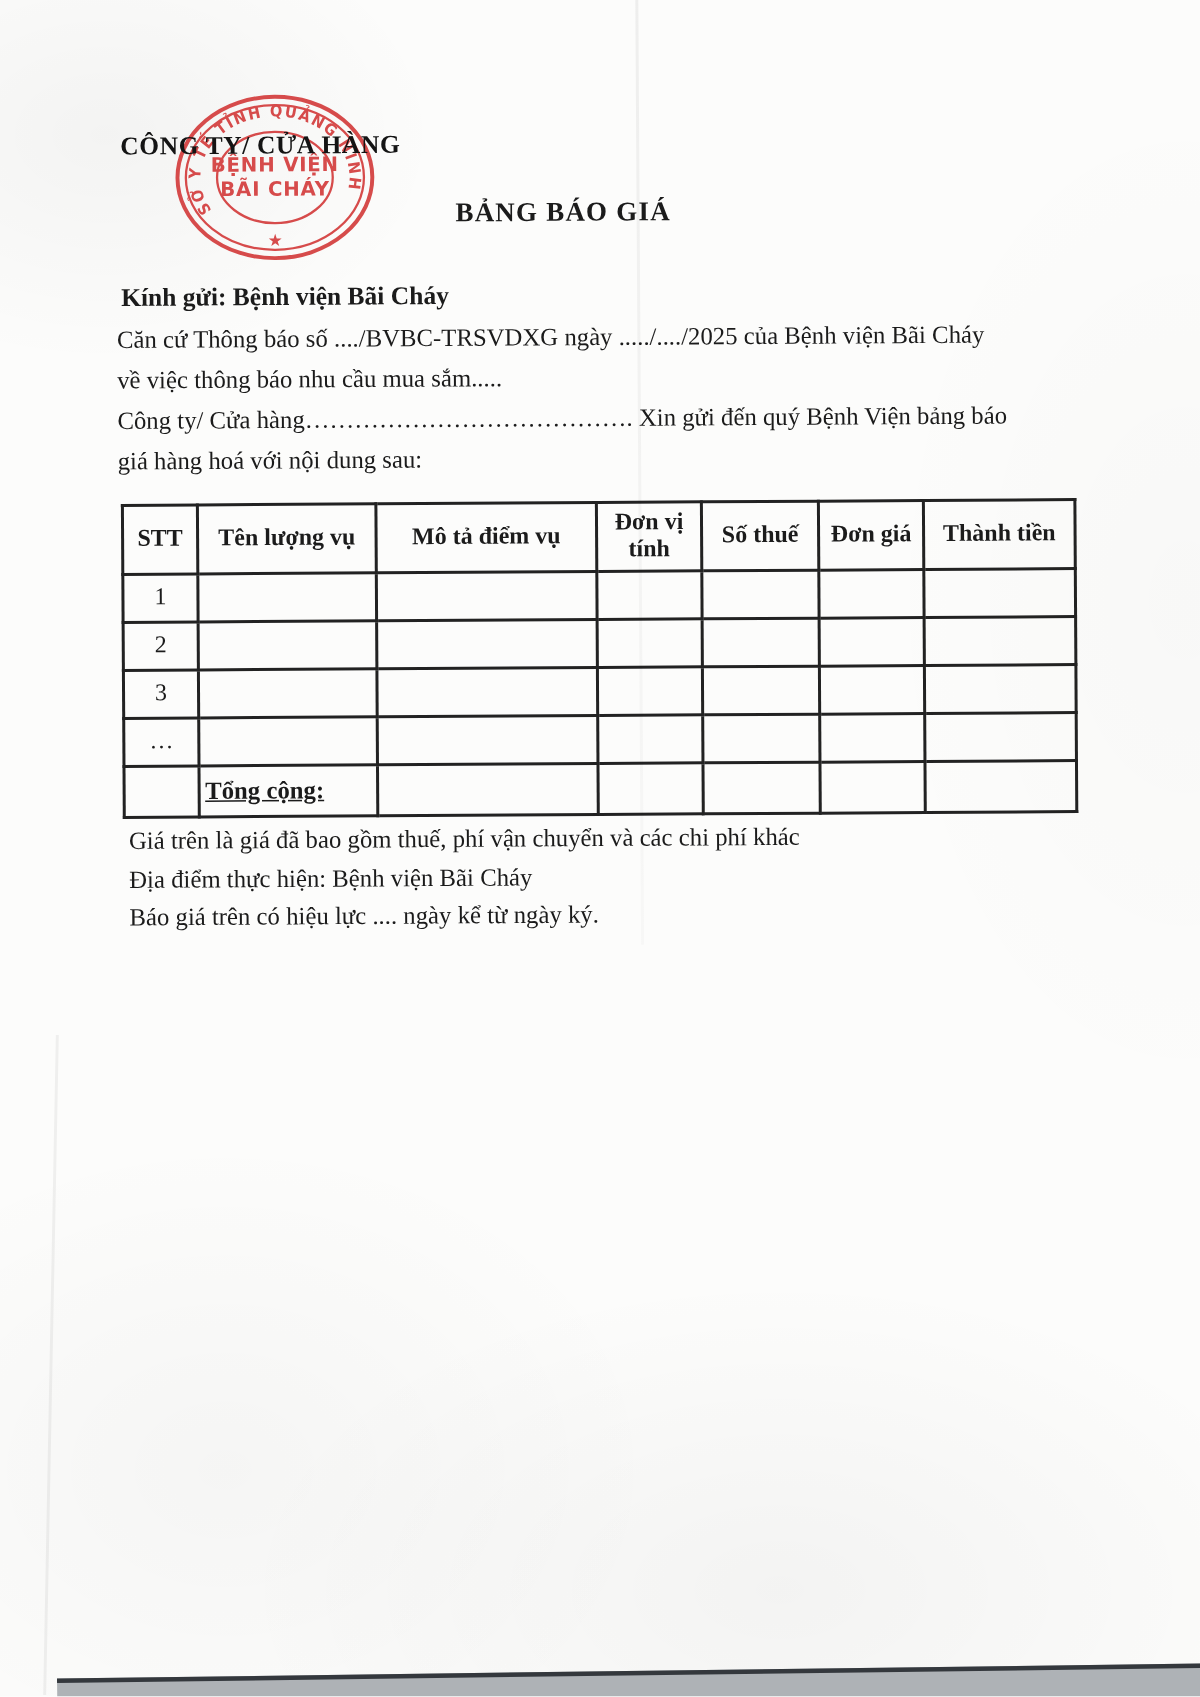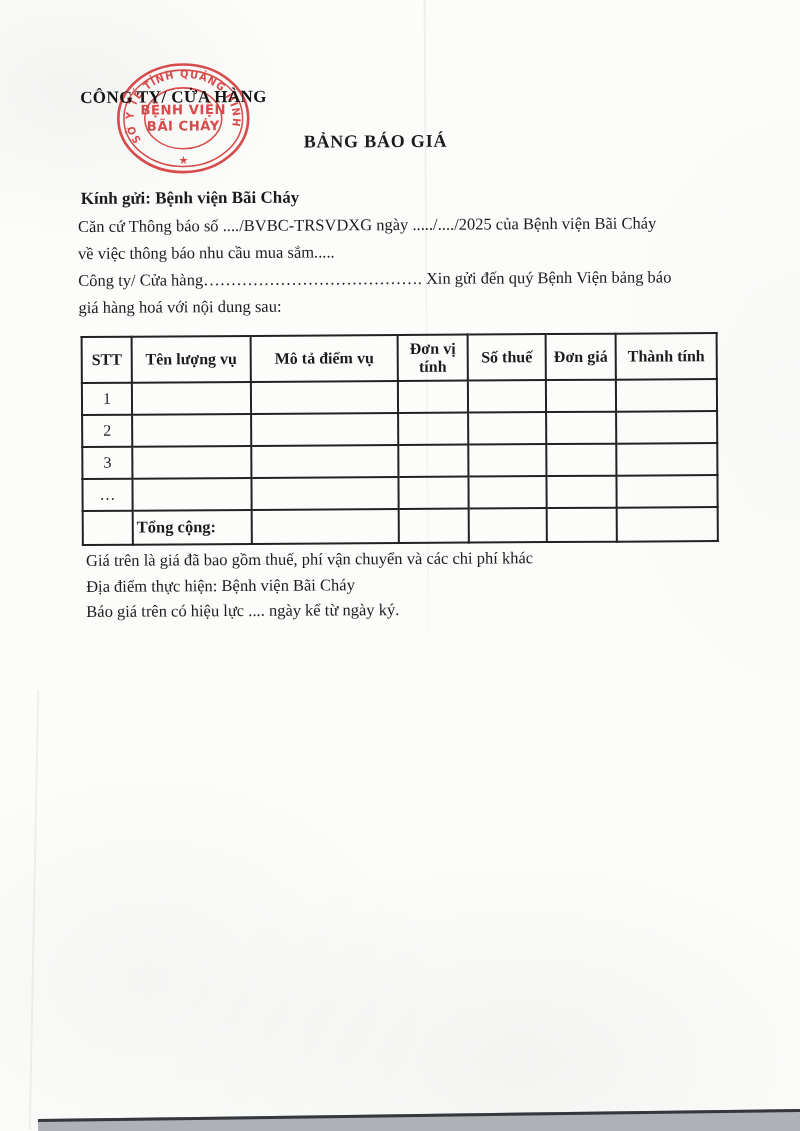--- a/index.html
+++ b/index.html
@@ -36,21 +36,21 @@
   .l-intro2{top:242px;}
   .l-req1{top:269px;}
   .l-req2{top:296px;}
 
   table.quote{position:absolute;left:82px;top:334px;border-collapse:collapse;table-layout:fixed;}
   table.quote th, table.quote td{border:2px solid #222;padding:0 3px;font-size:16px;}
   table.quote th{font-weight:bold;text-align:center;line-height:1.15;height:44px;}
   table.quote td{height:30px;}
   td.stt{text-align:center;font-size:16px;}
   td.total-cell{padding-left:8px;}
-  .total-label{font-weight:bold;font-size:16.5px;}
+  .total-label{font-weight:bold;text-decoration:underline;font-size:16.5px;}
 
   .notes{position:absolute;left:86px;top:546px;font-size:16.5px;line-height:25.5px;}
   .notes div{white-space:nowrap;}
 </style>
 </head>
 <body>
 
 <div class="page">
   <div class="content">
 
@@ -91,21 +91,21 @@
         <col style="width:101px">
       </colgroup>
       <thead>
         <tr>
           <th>STT</th>
           <th>Tên lượng vụ</th>
           <th>Mô tả điểm vụ</th>
           <th>Đơn vị tính</th>
           <th>Số thuế</th>
           <th>Đơn giá</th>
-          <th>Thành tính</th>
+          <th>Thành tiền</th>
         </tr>
       </thead>
       <tbody>
         <tr>
           <td class="stt">1</td>
           <td></td>
           <td></td>
           <td></td>
           <td></td>
           <td></td>

